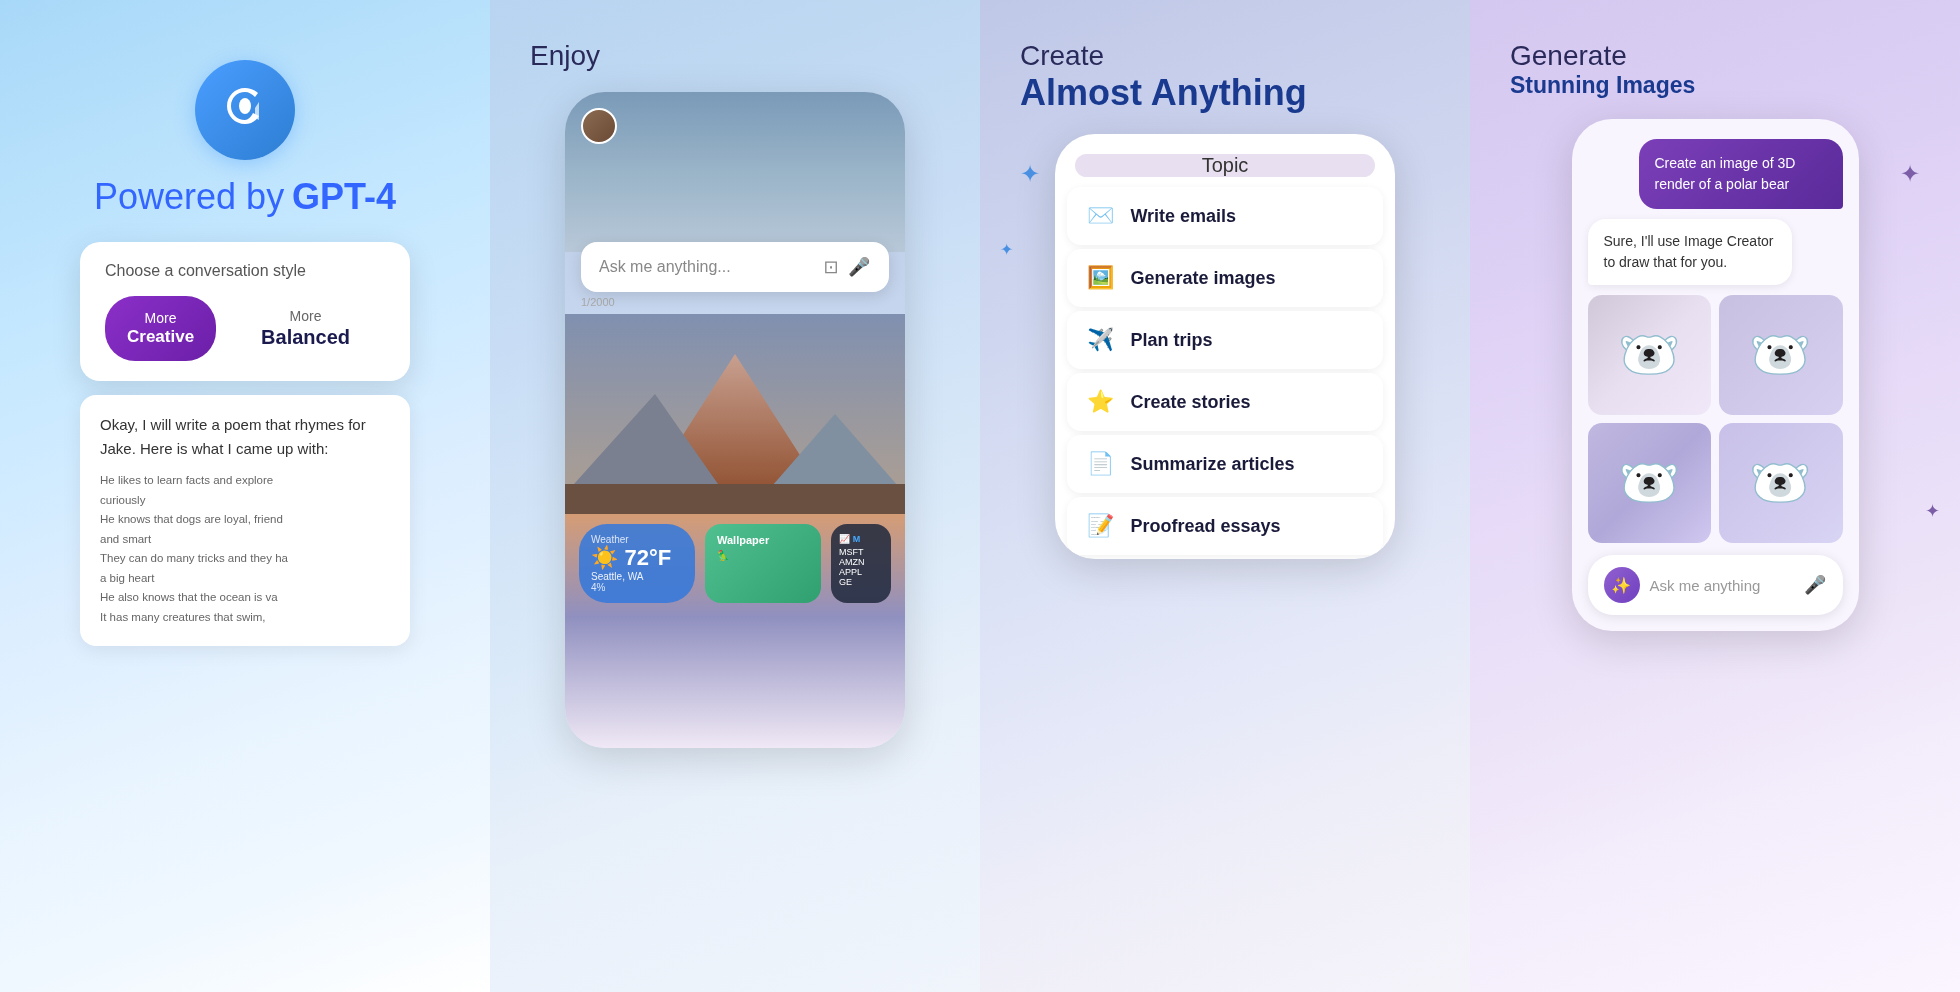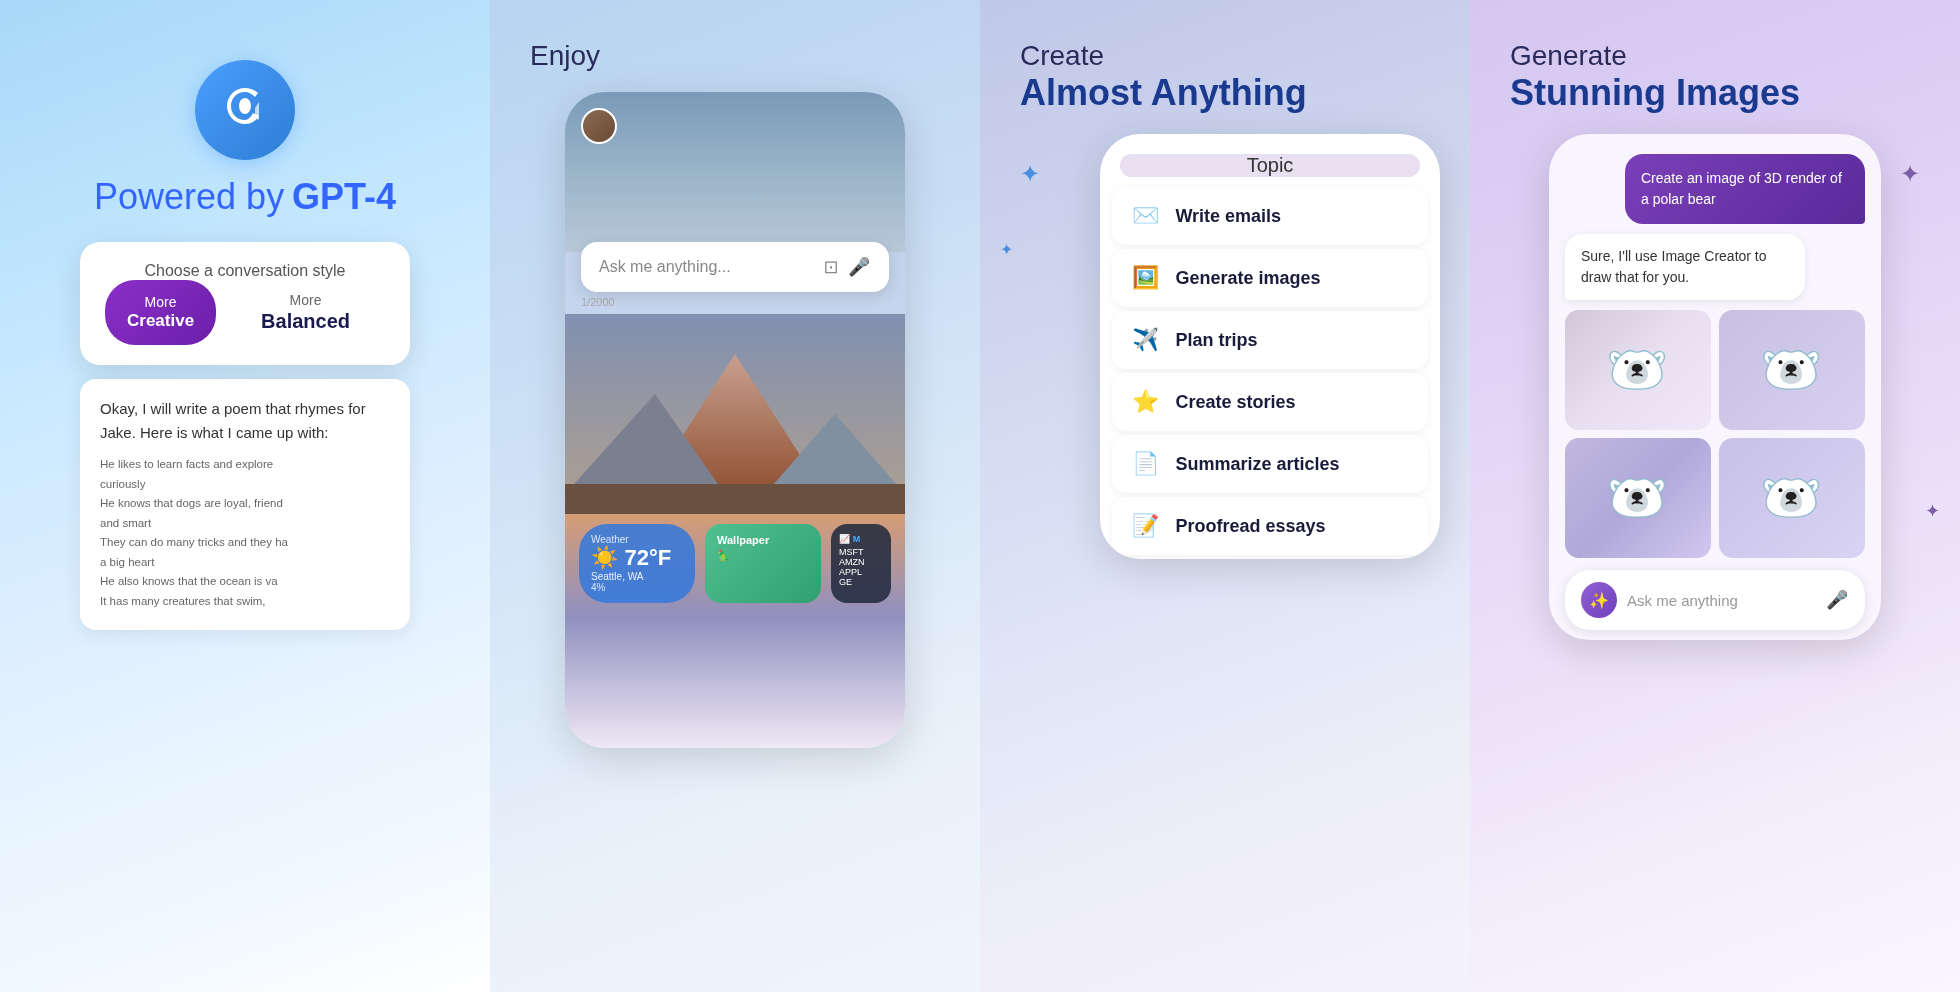--- a/index.html
+++ b/index.html
@@ -72,23 +72,24 @@
 
     .p1-conversation-card {
       background: white;
       border-radius: 20px;
       padding: 20px 25px;
       margin-top: 24px;
       width: 330px;
       box-shadow: 0 8px 30px rgba(0,0,0,0.12);
     }
     .p1-conv-title {
-      text-align: center;
+      text-align: left;
       color: #555;
       font-size: 16px;
+      margin-bottom: 16px;
     }
     .p1-buttons-row {
       display: flex;
       gap: 10px;
       align-items: center;
     }
     .p1-btn-creative {
       background: linear-gradient(135deg, #8b2fc9, #6b1fa8);
       color: white;
       border-radius: 30px;
@@ -313,32 +314,32 @@
       width: 100%;
       padding: 0 10px;
       margin-bottom: 20px;
     }
     .p4-header .generate {
       font-size: 28px;
       font-weight: 400;
       color: #2a2a5a;
     }
     .p4-header .stunning {
-      font-size: 36px;
+      font-size: 23px;
       font-weight: 800;
       color: #1a3a8f;
     }
 
     .p4-phone {
-      width: 332px;
+      width: 287px;
       background: #f8f5ff;
       border-radius: 40px;
       overflow: hidden;
       box-shadow: 0 10px 40px rgba(0,0,0,0.15);
-      padding: 20px 16px 10px;
+      padding: 20px 16px 16px;
     }
     .p4-chat-bubble-user {
       background: linear-gradient(135deg, #7b3fb8, #5a2a9a);
       color: white;
       border-radius: 18px 18px 4px 18px;
       padding: 14px 16px;
       font-size: 14px;
       line-height: 1.5;
       align-self: flex-end;
       max-width: 80%;
@@ -518,21 +519,21 @@
         <div style="margin-top:3px;">MSFT</div>
         <div>AMZN</div>
         <div>APPL</div>
         <div>GE</div>
       </div>
     </div>
 
   </div>
 </div>
 
-<div class="panel panel-3" style="position:relative;align-items:flex-end;">
+<div class="panel panel-3" style="position:relative;">
   <div class="p3-header">
     <div class="create">Create</div>
     <div class="almost">Almost Anything</div>
   </div>
 
   <div class="p3-star-1">✦</div>
   <div class="p3-star-2">✦</div>
 
   <div class="p3-phone">
     <div class="p3-topic-pill">Topic</div>

